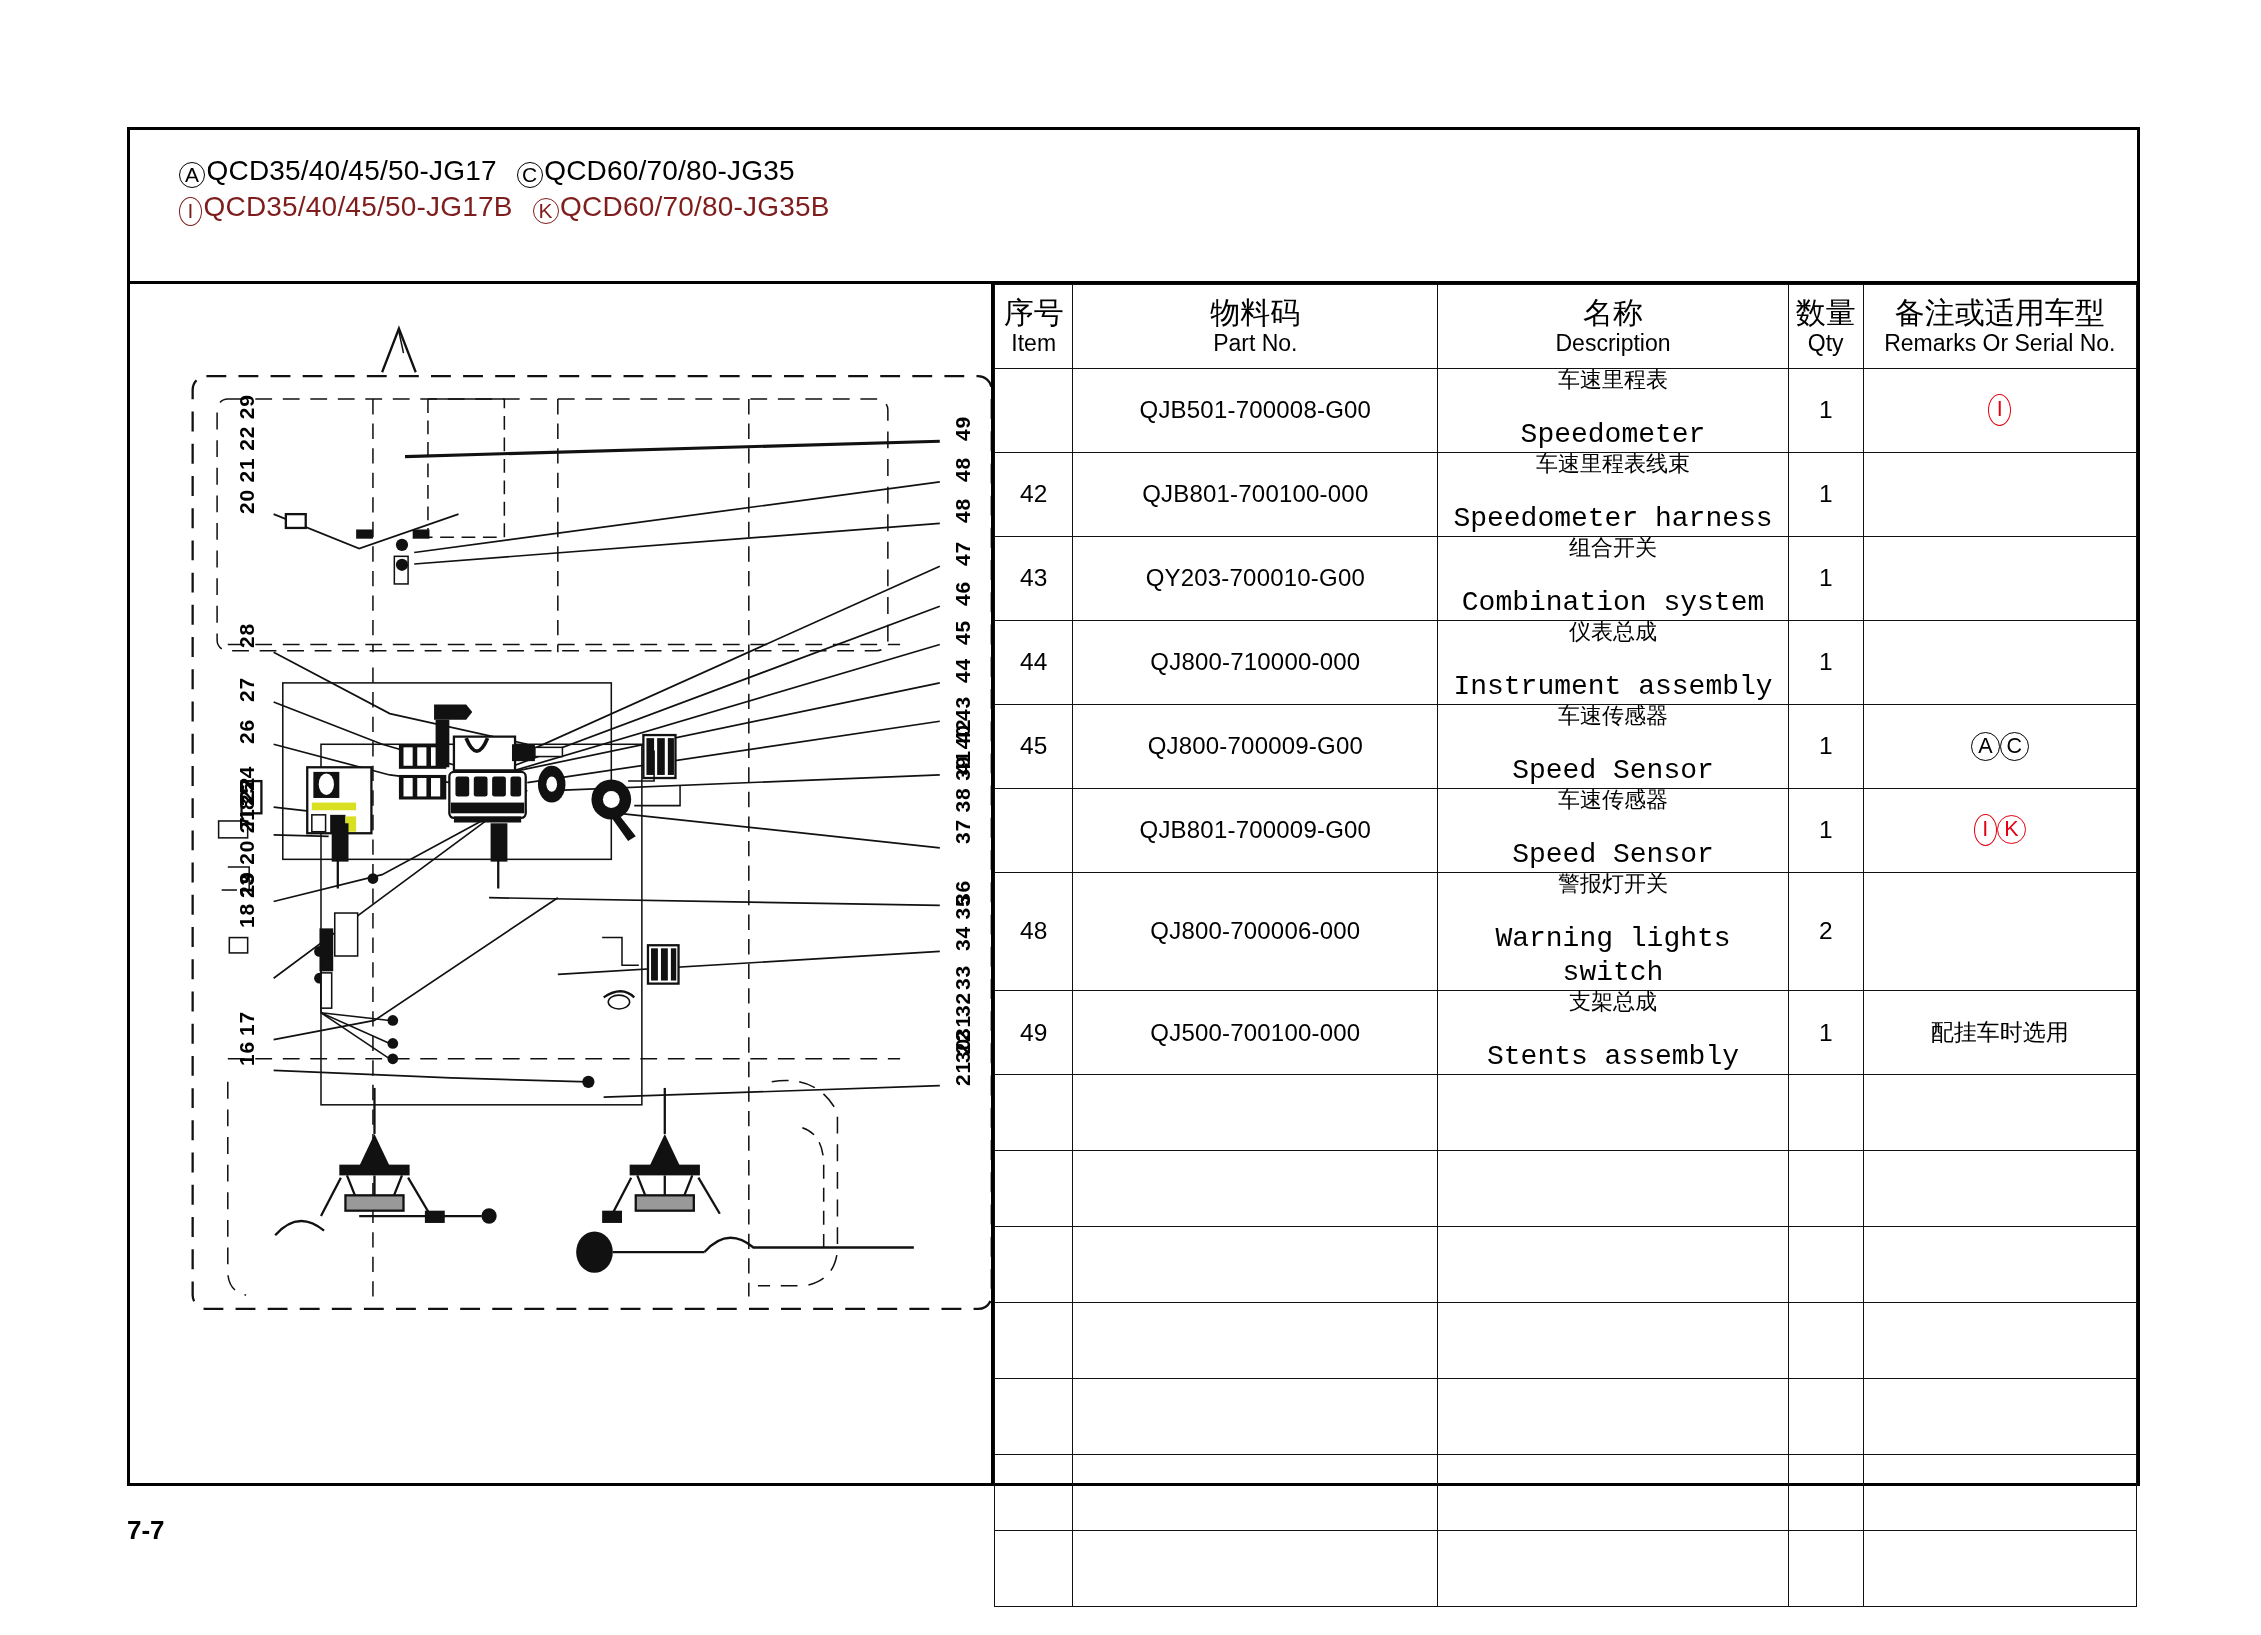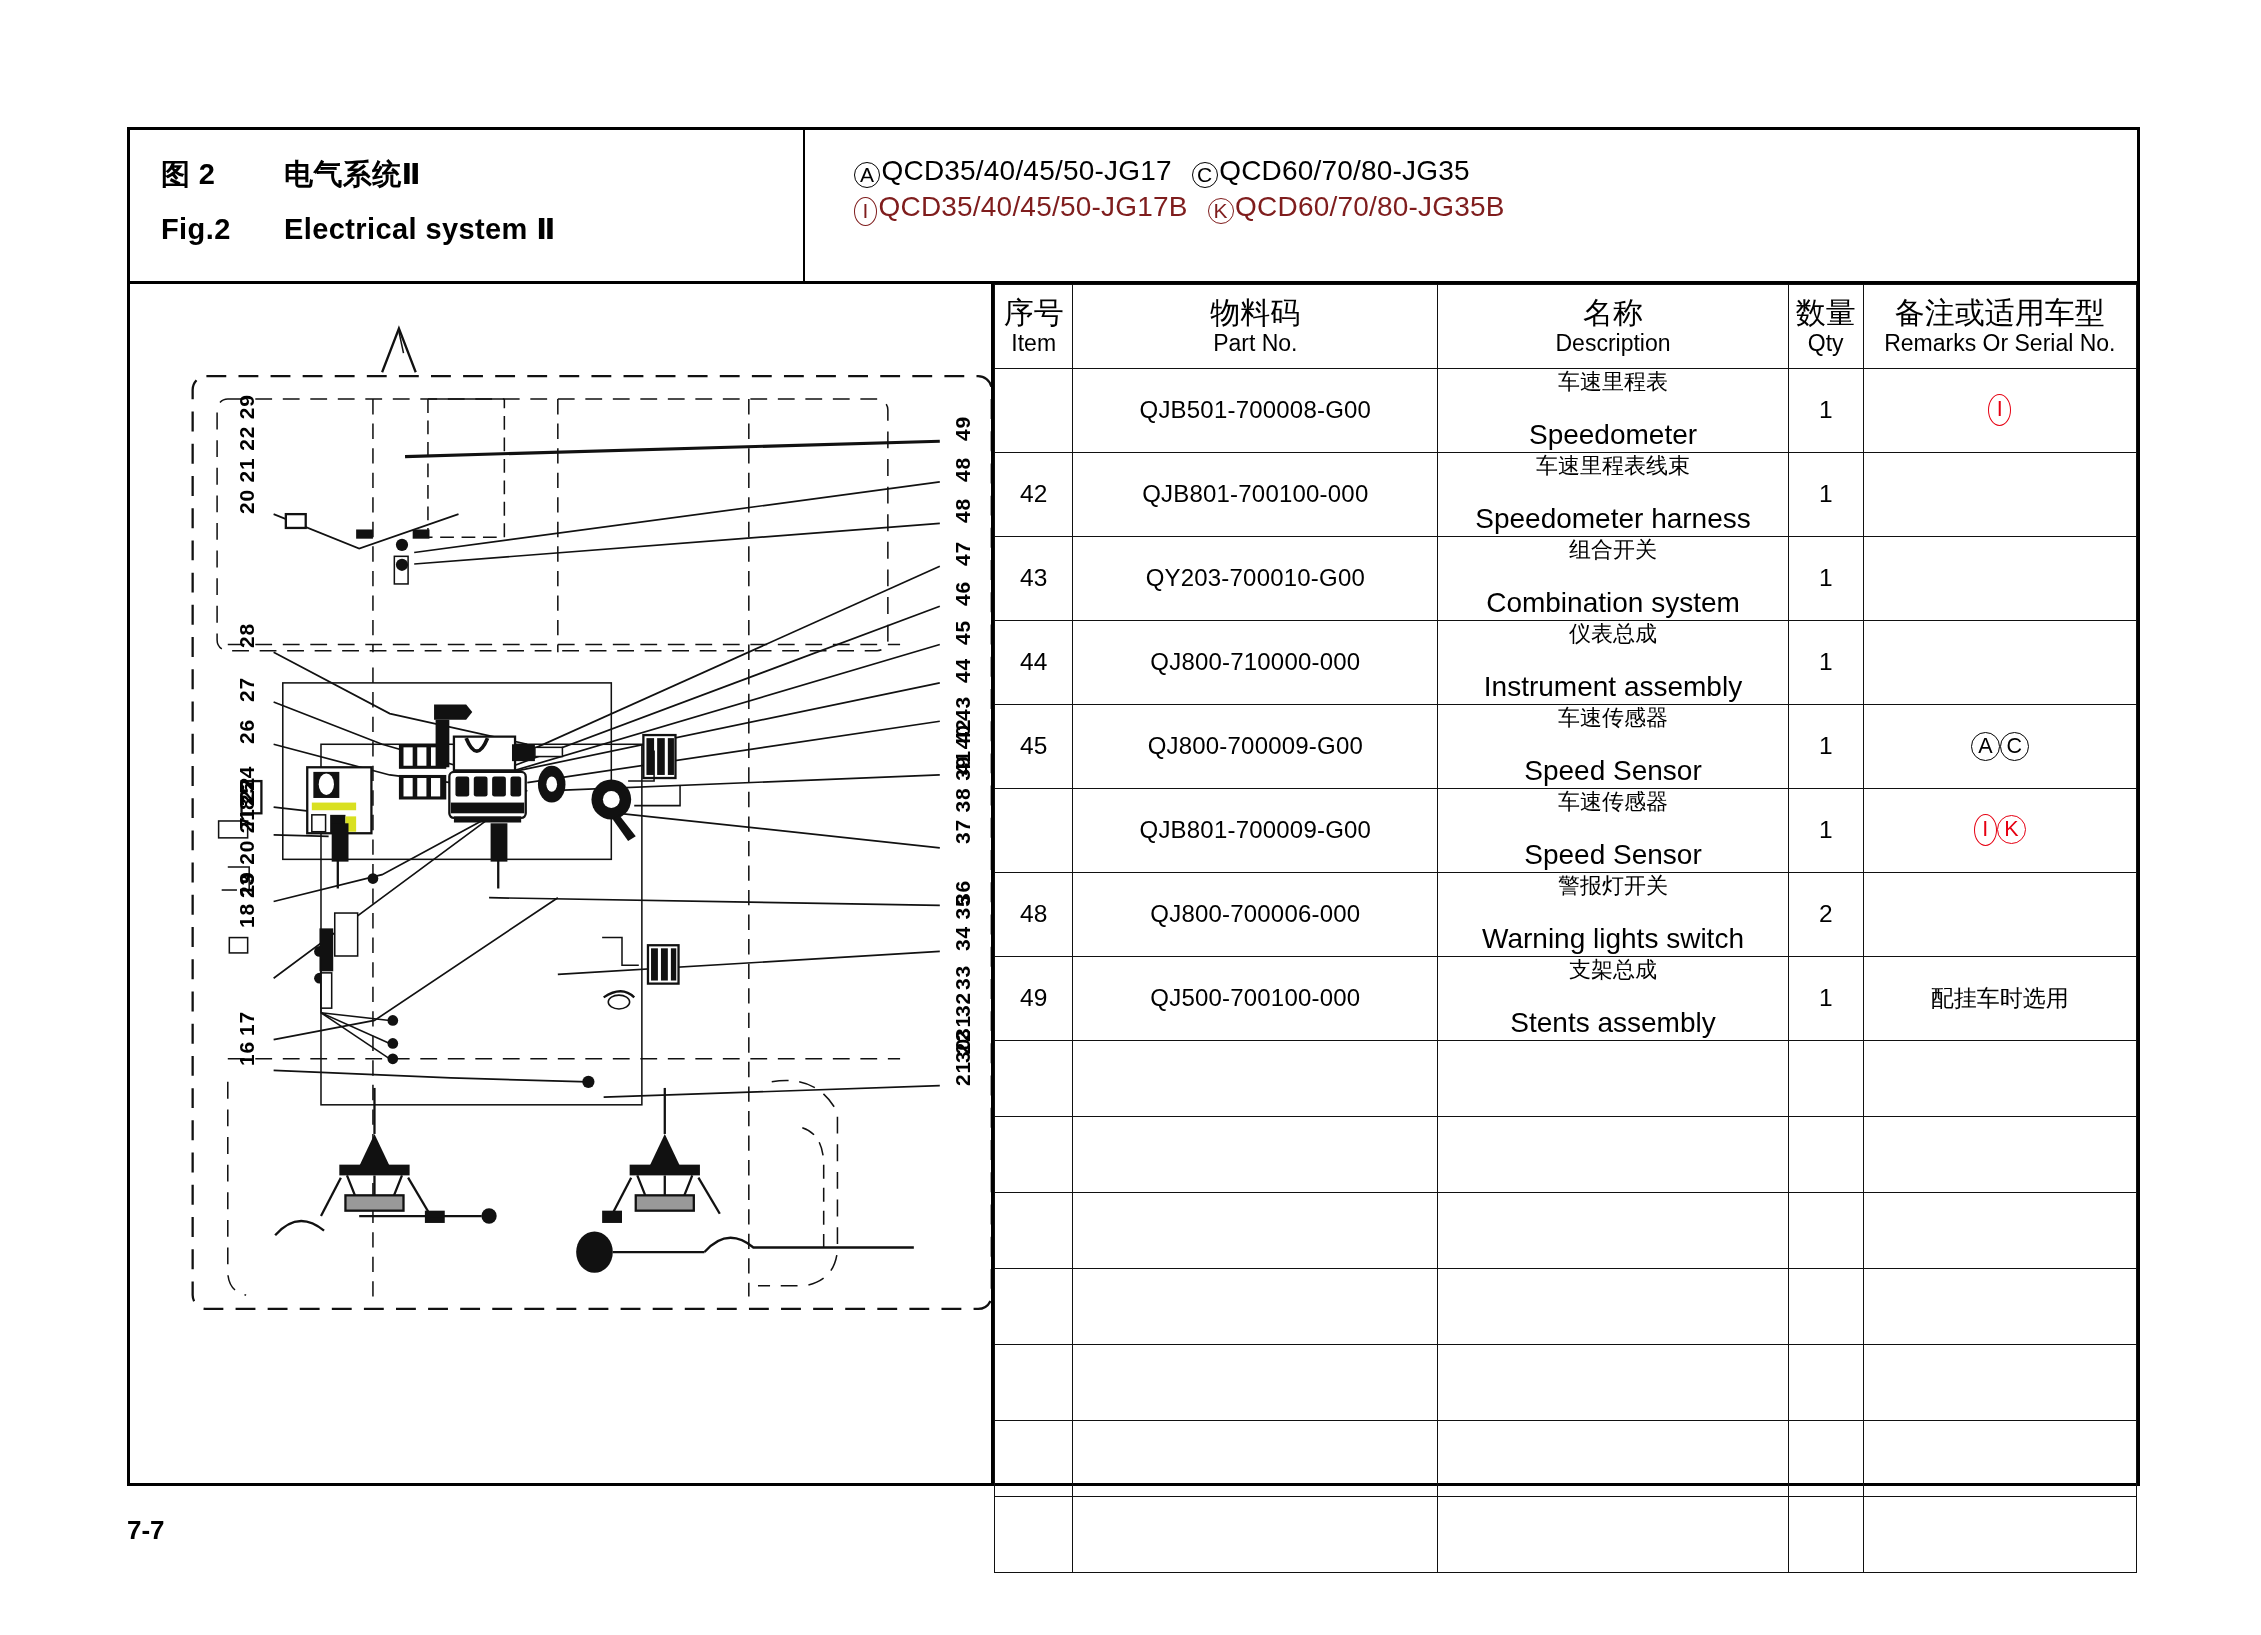--- a/index.html
+++ b/index.html
@@ -140,20 +140,21 @@
   .hdr-en { font-size: 23px; line-height: 1.2; }
 
   td.item-cell { font-size: 24.5px; }
   td.part-cell { font-size: 24px; letter-spacing: 0.2px; }
   td.qty-cell  { font-size: 24.5px; }
   td.rem-cell  { font-size: 23px; }
   td.desc-cell {
     text-align: left;
     padding-left: 17px;
     line-height: 1.22;
+    font-family: Liberation Mono, monospace;
   }
   .desc-cn { font-size: 22px; display: block; }
   .desc-en { font-size: 28px; display: block; margin-top: 22px; }
 
   .mark-wrap { display: inline-block; white-space: nowrap; }
   .mark {
     display: inline-block;
     border: 1.9px solid #000;
     border-radius: 50%;
     width: 29px; height: 29px;
@@ -187,30 +188,20 @@
     letter-spacing: 0.8px;
   }
 </style>
 </head>
 <body>
 
 <div id="page-frame">
 
   <div id="header-band">
 
-    <div id="title-cell">
-      <div class="title-line">
-        <span class="title-prefix">图 2</span>
-        <span class="title-main">电气系统Ⅱ</span>
-      </div>
-      <div class="title-line">
-        <span class="title-prefix">Fig.2</span>
-        <span class="title-main">Electrical system Ⅱ</span>
-      </div>
-    </div>
 
     <div id="models-cell">
       <div class="model-line">
         <span class="model-group"><span class="circled">A</span><span>QCD35/40/45/50-JG17</span></span><span class="model-group"><span class="circled">C</span><span>QCD60/70/80-JG35</span></span>
       </div>
       <div class="model-line red">
         <span class="model-group"><span class="circled tall">I</span><span>QCD35/40/45/50-JG17B</span></span><span class="model-group"><span class="circled">K</span><span>QCD60/70/80-JG35B</span></span>
       </div>
     </div>
 

